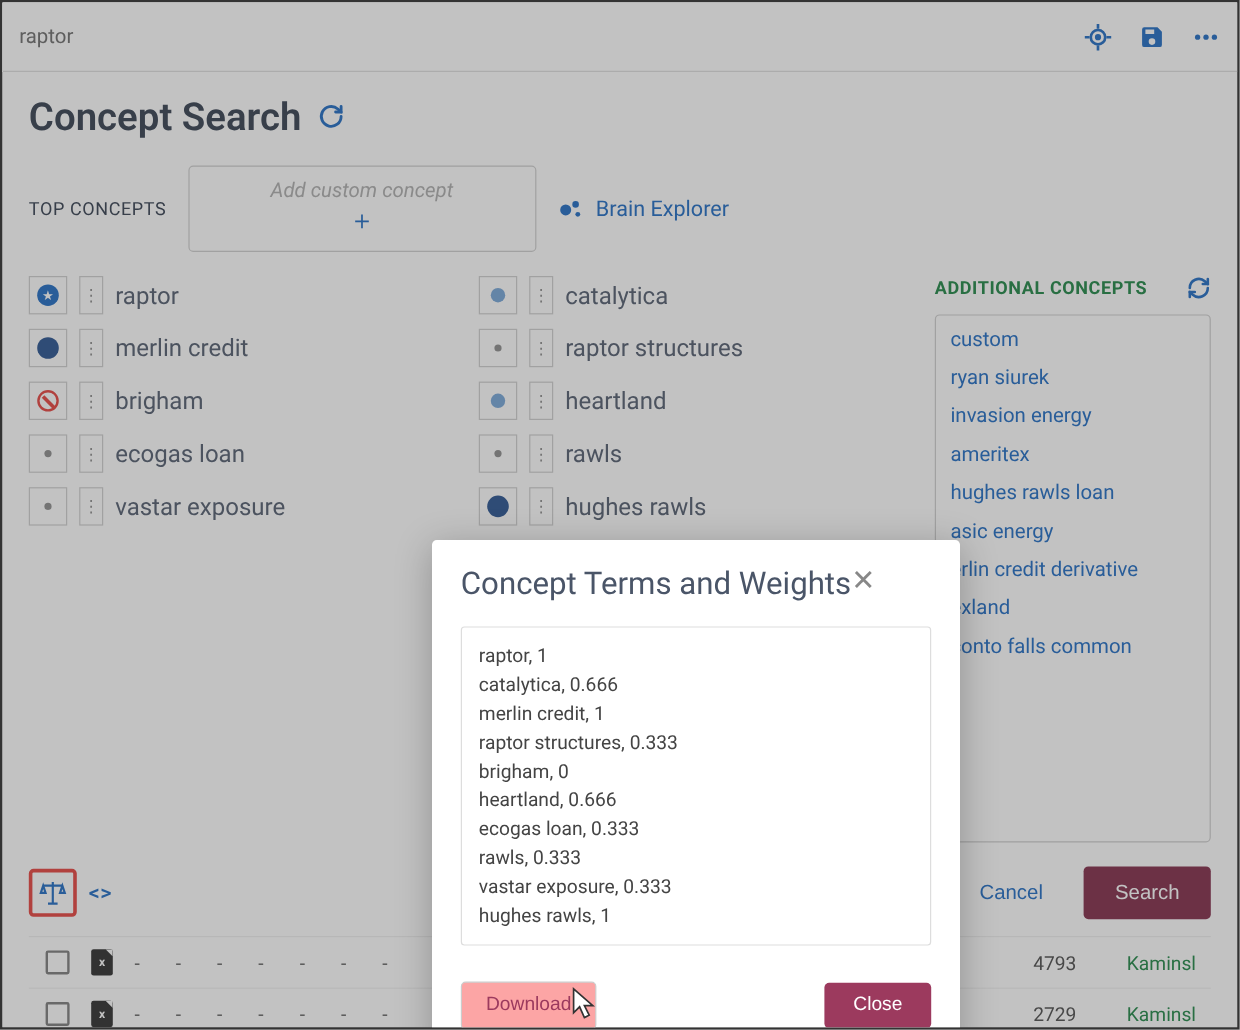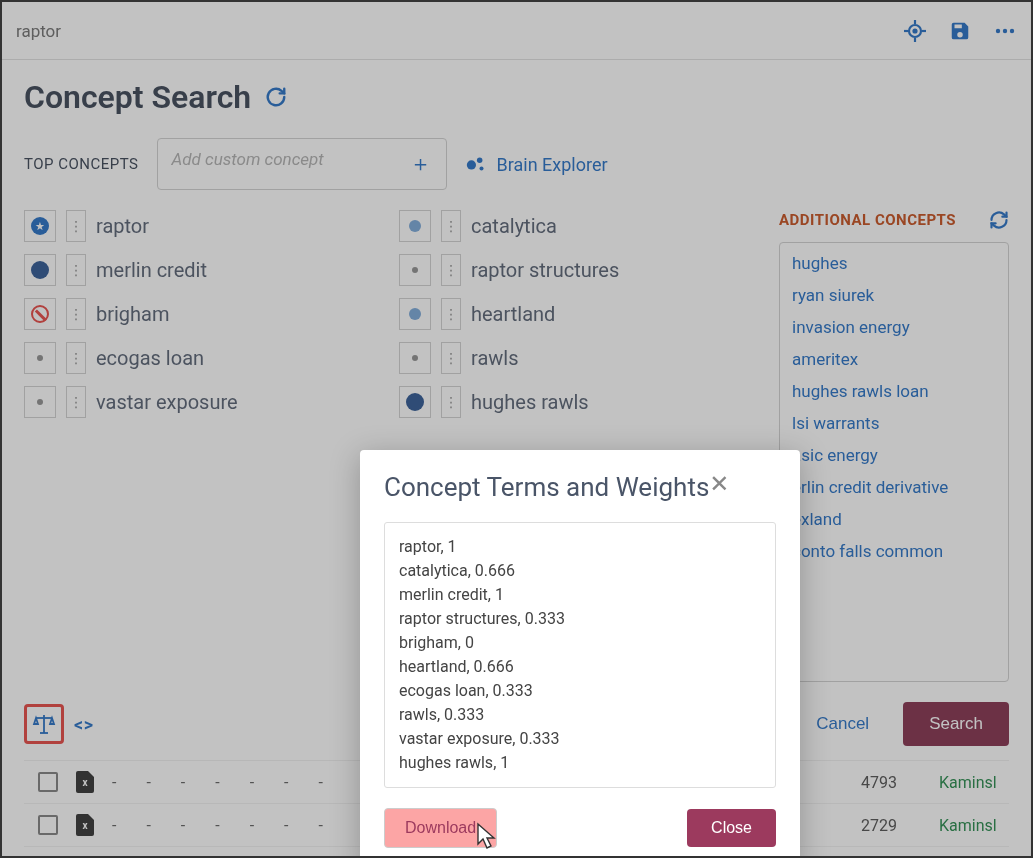--- a/index.html
+++ b/index.html
@@ -65,23 +65,25 @@
     color:#2b3648;
     letter-spacing:0.5px;
   }
   .custom-concept-input {
     border:1px solid #ccc;
     border-radius:4px;
     padding:10px 14px;
     width:290px;
     font-size:17px;
     display:flex;
+    align-items:center;
     justify-content:space-between;
     color:#aaa;
     font-style:italic;
+    flex-direction:column;
   }
   .plus-icn { color:#1565c0; font-style:normal; font-size:22px; font-weight:300; }
   .brain-explorer { display:flex; align-items:center; gap:10px; color:#1565c0; font-size:18px; cursor:pointer; }
   .body-row { display:flex; gap:20px; }
   .concepts-cols { display:flex; gap:30px; flex:1; }
   .concept-col { display:flex; flex-direction:column; gap:12px; width:345px;}
   .concept-item {
     display:flex;
     align-items:center;
     gap:10px;
@@ -115,21 +117,21 @@
   
   .additional-panel {
     width:230px;
   }
   .additional-hdr {
     display:flex;
     align-items:center;
     justify-content:space-between;
     font-size:15px;
     font-weight:700;
-    color:#c2410c;
+    color:#15803d;
     letter-spacing:0.5px;
     margin-bottom:12px;
   }
   .additional-list {
     border:1px solid #ccc;
     border-radius:4px;
     padding:10px 0 10px 12px;
     height:440px;
     overflow:auto;
     display:flex;
@@ -195,21 +197,21 @@
   .modal-hdr{ display:flex;align-items:flex-start;justify-content:flex-start;margin-bottom:20px;}
   .modal-hdr h3{ font-size:26px; font-weight:400; color:#4a5568;}
   .modal-close{ color:#888;font-size:24px;cursor:pointer;line-height:1;}
   .modal-textarea{
     border:1px solid #ddd;
     border-radius:3px;
     padding:12px 14px;
     font-size:16px;
     color:#444;
     line-height:1.5;
-    margin-bottom:20px;
+    margin-bottom:30px;
     white-space:pre-line;
   }
   .modal-footer{display:flex;justify-content:space-between;align-items:center;}
   .btn-download{
     border:1px solid #ccc;
     background:#fca5a5;
     color:#9c3a5e;
     padding:10px 20px;
     font-size:16px;
     border-radius:4px;
@@ -380,26 +382,25 @@
         <span>
           <svg width="20" height="20" viewBox="0 0 24 24" fill="none" stroke="#1565c0" stroke-width="2.6" stroke-linecap="round">
               <path d="M3 12a9 9 0 0 1 15-6.7L21 8"></path>
               <polyline points="21 3 21 8 16 8"></polyline>
               <path d="M21 12a9 9 0 0 1-15 6.7L3 16"></path>
               <polyline points="3 21 3 16 8 16"></polyline>
             </svg>
         </span>
       </div>
       <div class="additional-list" id="additional-list">
-          <a>hughes</a>
+          <a>custom</a>
           <a>ryan siurek</a>
           <a>invasion energy</a>
           <a>ameritex</a>
           <a>hughes rawls loan</a>
-          <a>lsi warrants</a>
           <a>asic energy</a>
           <a>erlin credit derivative</a>
           <a>exland</a>
           <a>conto falls common</a>
         </div>
     </div>
   </div>
 
   <div class="bottom-bar">
     <div class="bb-left">

